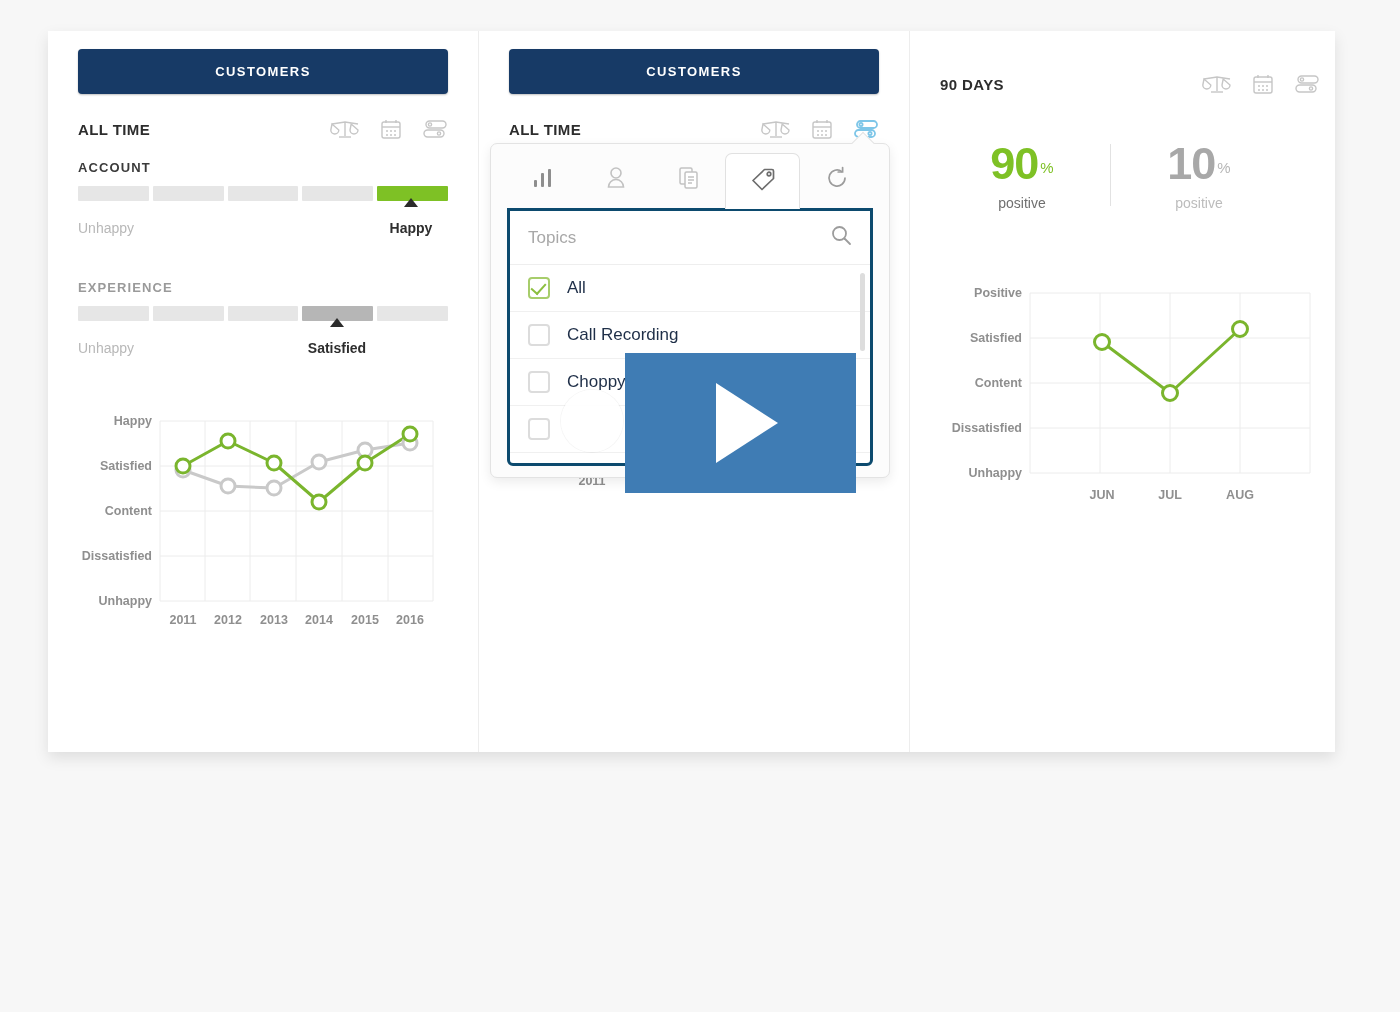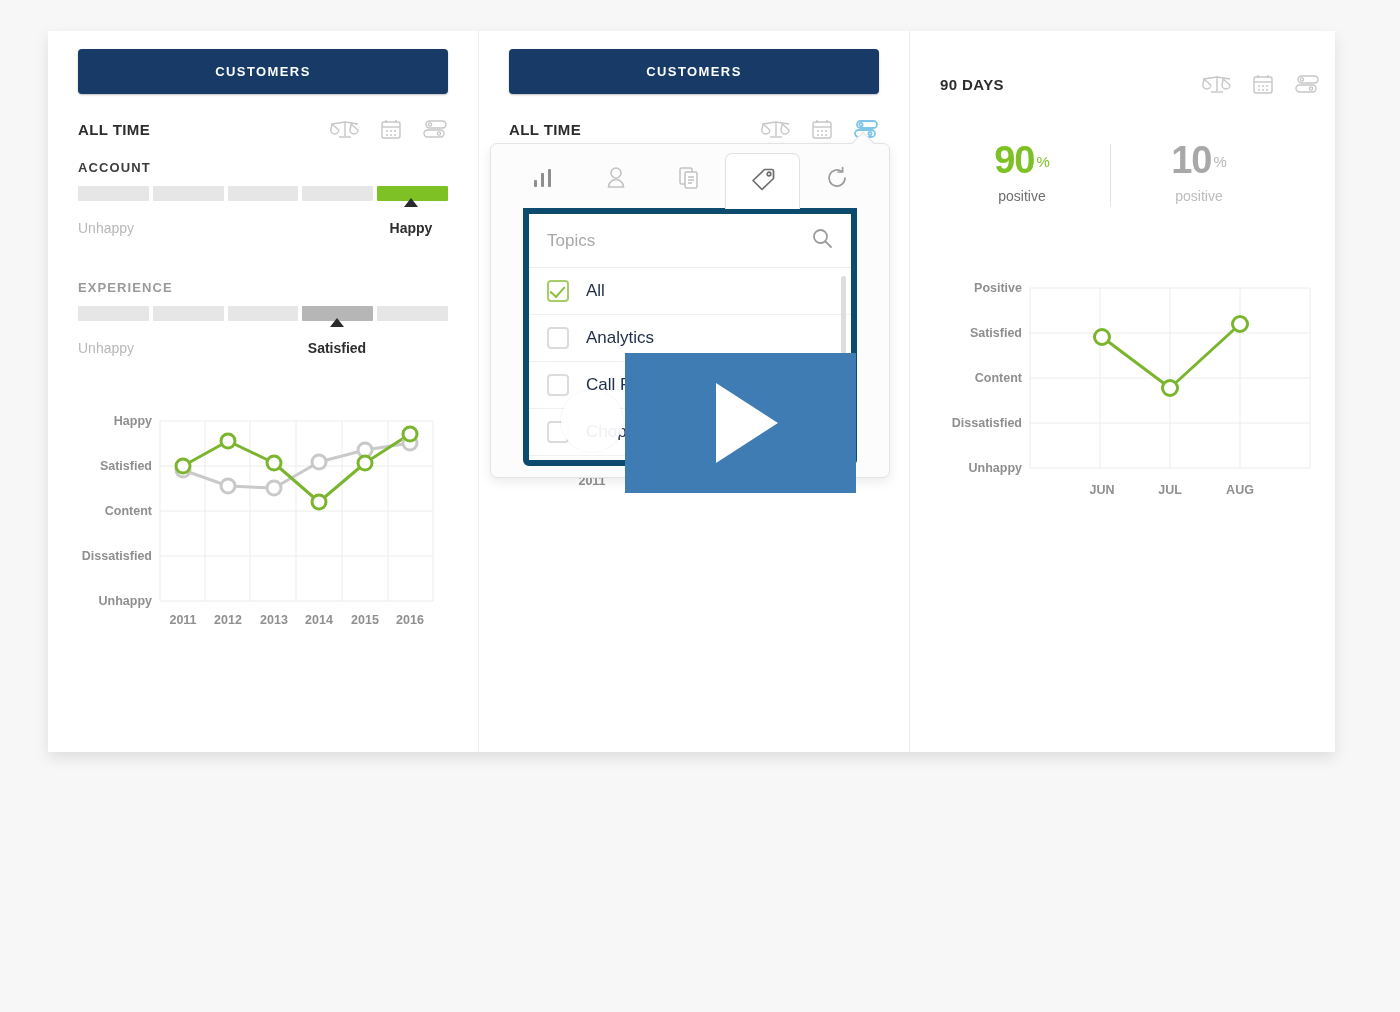--- a/index.html
+++ b/index.html
@@ -83,21 +83,21 @@
   .grid-l { stroke: #ececec; stroke-width: 1; }
   .ser-green { fill: none; stroke: #7ab52d; stroke-width: 3; stroke-linejoin: round; stroke-linecap: round; }
   .ser-grey  { fill: none; stroke: #c9c9c9; stroke-width: 3; stroke-linejoin: round; stroke-linecap: round; }
   .pt-green { fill: #ffffff; stroke: #7ab52d; stroke-width: 3; }
   .pt-grey  { fill: #ffffff; stroke: #c9c9c9; stroke-width: 3; }
 
   
   .stats { display: flex; align-items: flex-start; margin-top: 46px; padding-left: 8px; }
   .stat { width: 148px; text-align: center; }
   .stat-num {
-    font-size: 38px; font-weight: bold; letter-spacing: -1px; line-height: 1;
+    font-size: 45px; font-weight: bold; letter-spacing: -1px; line-height: 1;
     display: inline-block;
   }
   .stat-num.pos { color: #7ec125; }
   .stat-num.neg { color: #a8a8a8; }
   .stat-pct { font-size: 15px; vertical-align: super; margin-left: 2px; }
   .stat-pct.pos { color: #7ec125; }
   .stat-pct.neg { color: #b7b7b7; }
   .stat-cap { margin-top: 9px; font-size: 14px; }
   .stat-cap.pos { color: #6f6f6f; }
   .stat-cap.neg { color: #bcbcbc; }
@@ -129,22 +129,22 @@
   }
   .pop-tab.active {
     background: #ffffff;
     border: 1px solid #e1e1e1;
     border-bottom: 1px solid #ffffff;
     border-radius: 7px 7px 0 0;
     margin-bottom: -1px;
     z-index: 2;
   }
   .pop-body {
-    margin: 0 32px; background: #ffffff;
-    border: 6px solid #0c4a6e; border-radius: 0 0 6px 6px;
+    margin: 0 16px; background: #ffffff;
+    border: 3px solid #0c4a6e; border-radius: 0 0 6px 6px;
     height: 258px; position: relative; overflow: hidden;
   }
   .pop-search {
     display: flex; align-items: center; justify-content: space-between;
     height: 54px; padding: 0 18px; border-bottom: 1px solid #eeeeee;
   }
   .pop-search span { font-size: 17px; color: #a8a8a8; }
   .pop-list { position: relative; }
   .pop-item {
     display: flex; align-items: center; gap: 17px;
@@ -459,24 +459,20 @@
                       <path d="M14.5 14.5L20 20"></path>
                     </g>
                   </svg>
               </span>
             </div>
 
             <div class="pop-list">
               <div class="pop-item">
                 <span class="cbx checked"></span>
                 <span>All</span>
-              </div>
-              <div class="pop-item">
-                <span class="cbx"></span>
-                <span>Analytics</span>
               </div>
               <div class="pop-item">
                 <span class="cbx"></span>
                 <span>Call Recording</span>
               </div>
               <div class="pop-item">
                 <span class="cbx"></span>
                 <span>Choppy Playback</span>
               </div>
               <div class="pop-item">

